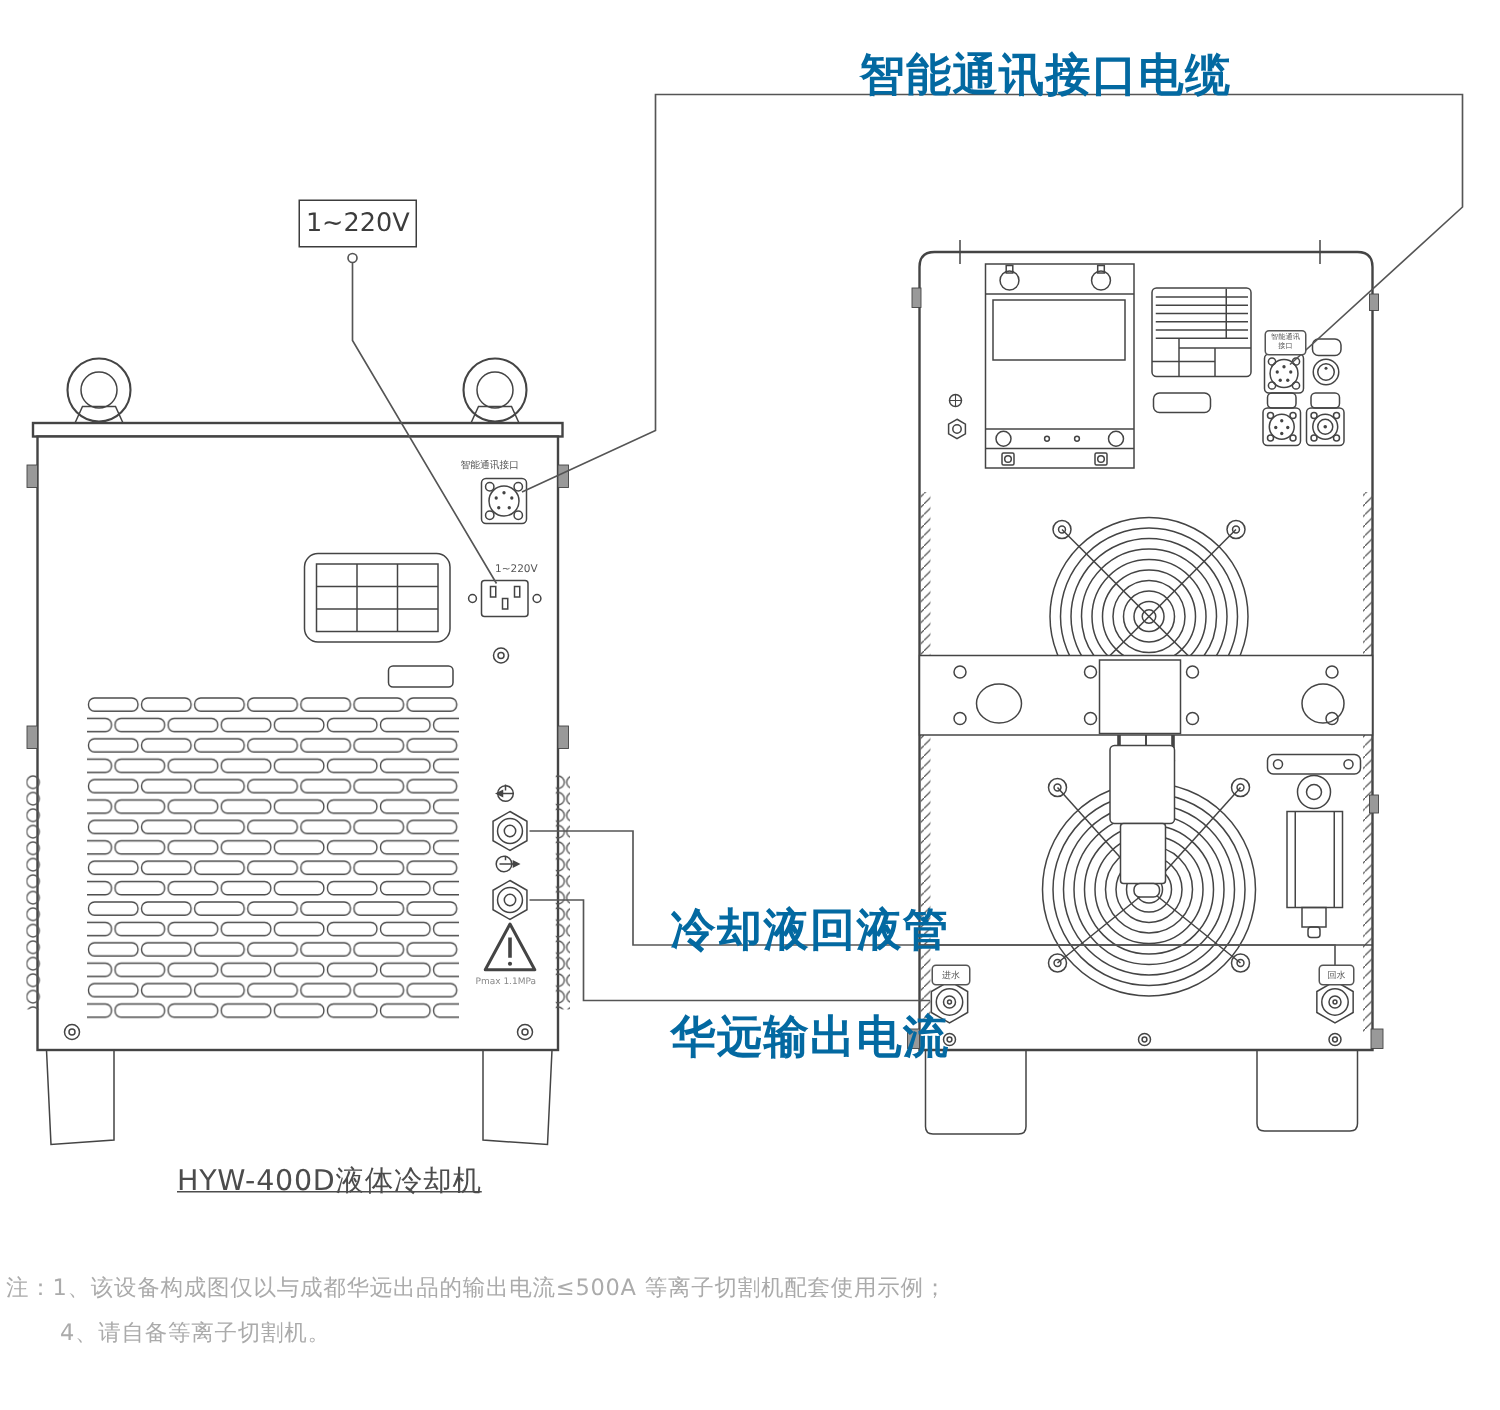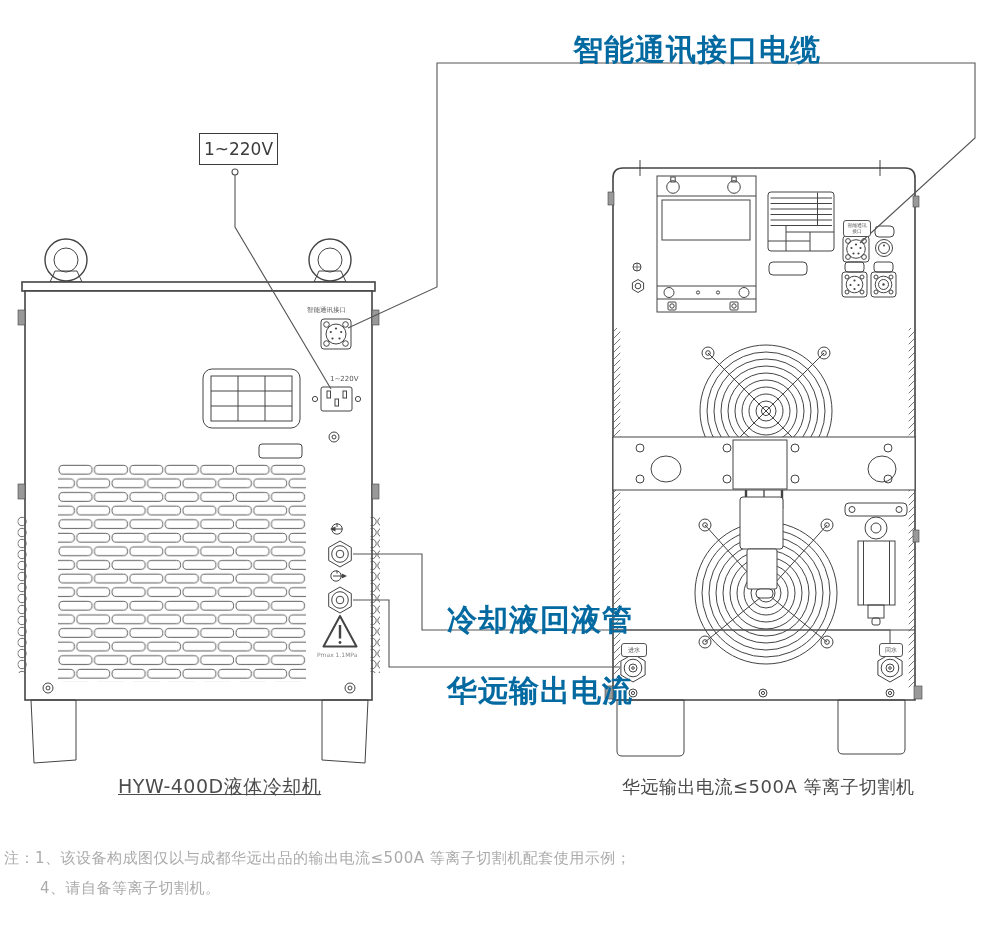--- a/index.html
+++ b/index.html
@@ -374,20 +374,19 @@
   <span>接口</span>
 </div>
 <div class="chipbox" style="left:621px;top:643px;width:24px;height:12px;font-size:6px;">
   <span>进水</span>
 </div>
 <div class="chipbox" style="left:879px;top:643px;width:22px;height:12px;font-size:6px;">
   <span>回水</span>
 </div>
 
 <div class="lbl cap" style="left:118px;top:774px;">HYW-400D液体冷却机</div>
-<div class="lbl cap2" style="left:622px;top:775px;">华远输出电流≤500A 等离子切割机</div>
 
 <div>
   <div class="lbl note" style="left:4px;top:849px;">注：1、该设备构成图仅以与成都华远出品的输出电流≤500A 等离子切割机配套使用示例；</div>
   <div class="lbl note" style="left:40px;top:879px;">4、请自备等离子切割机。</div>
 </div>
 
 </div>
 
 </body></html>

